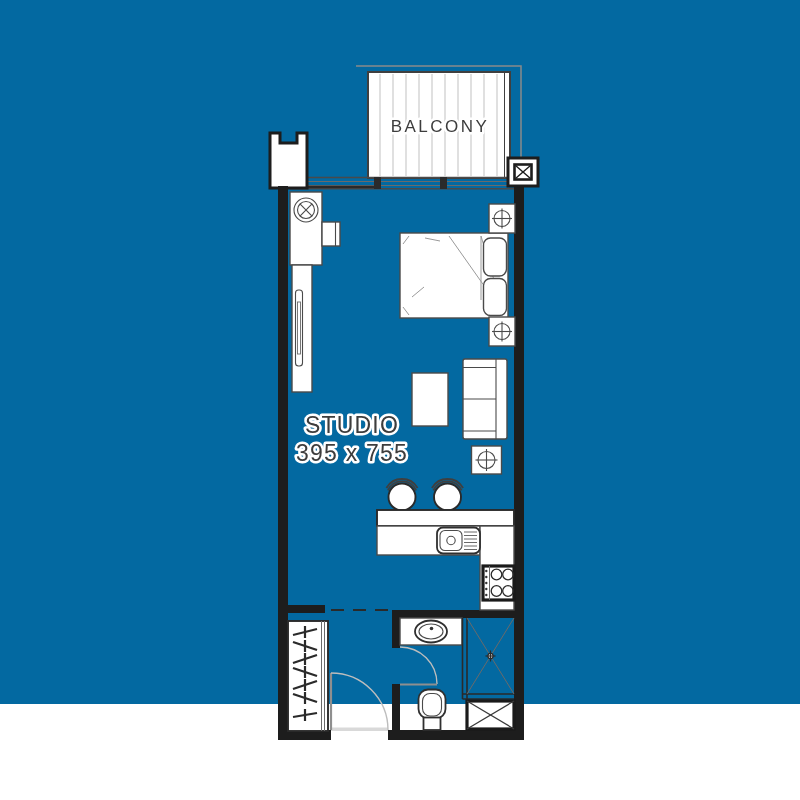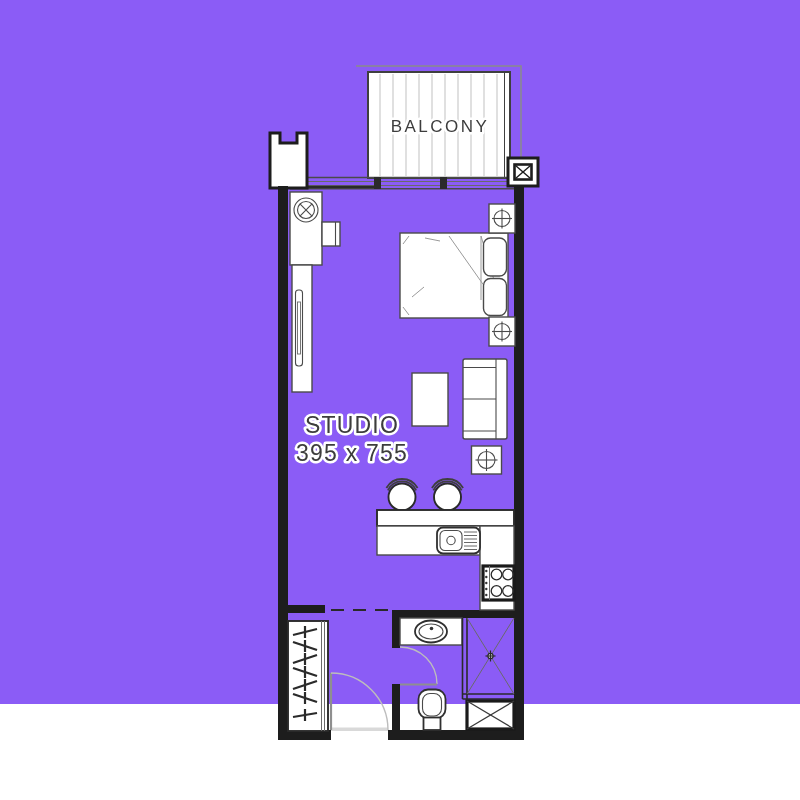--- a/index.html
+++ b/index.html
@@ -1,16 +1,16 @@
 <!DOCTYPE html>
 <html><head>
 <meta charset="utf-8">
 <style>
   html,body{margin:0;padding:0;background:#ffffff;width:800px;height:800px;overflow:hidden}
-  .stage{position:relative;width:800px;height:704px;background:#8b5cf6}
+  .stage{position:relative;width:800px;height:704px;background:#0369a1}
   svg{display:block}
   
   .wall{fill:#1d1d1d;stroke:none}
   .wln{fill:#ffffff;stroke:#1d1d1d;stroke-width:3}
   .thick{fill:#ffffff;stroke:#2a2a2a;stroke-width:1.9}
   .f1{fill:#ffffff;stroke:#4a4a4a;stroke-width:1.4}
   .f2{fill:none;stroke:#4a4a4a;stroke-width:1.1}
   .dk{fill:#ffffff;stroke:#2f2f2f;stroke-width:1.8}
   .blk{fill:#ffffff;stroke:#1a1a1a;stroke-width:3.2}
   .lt{fill:none;stroke:#9a9a9a;stroke-width:1}

